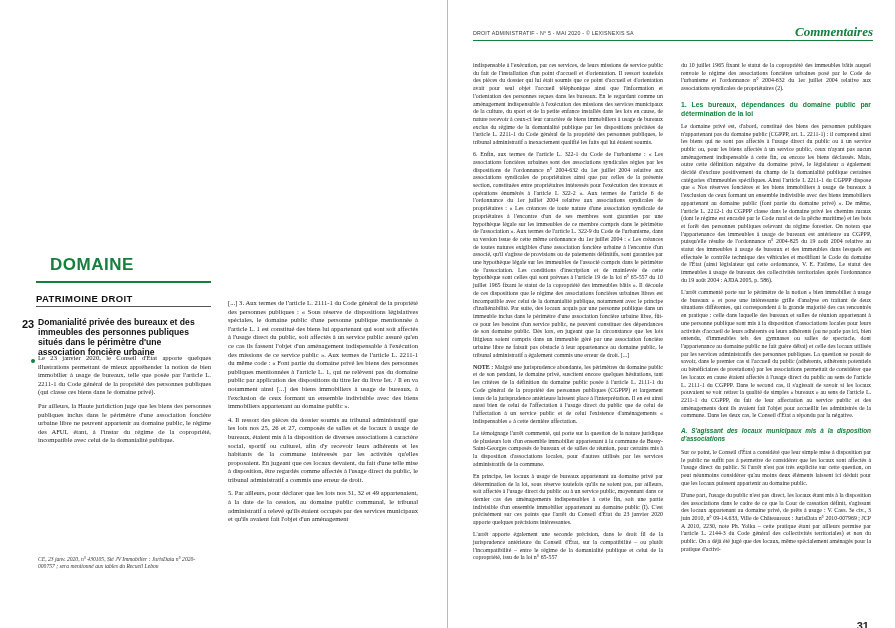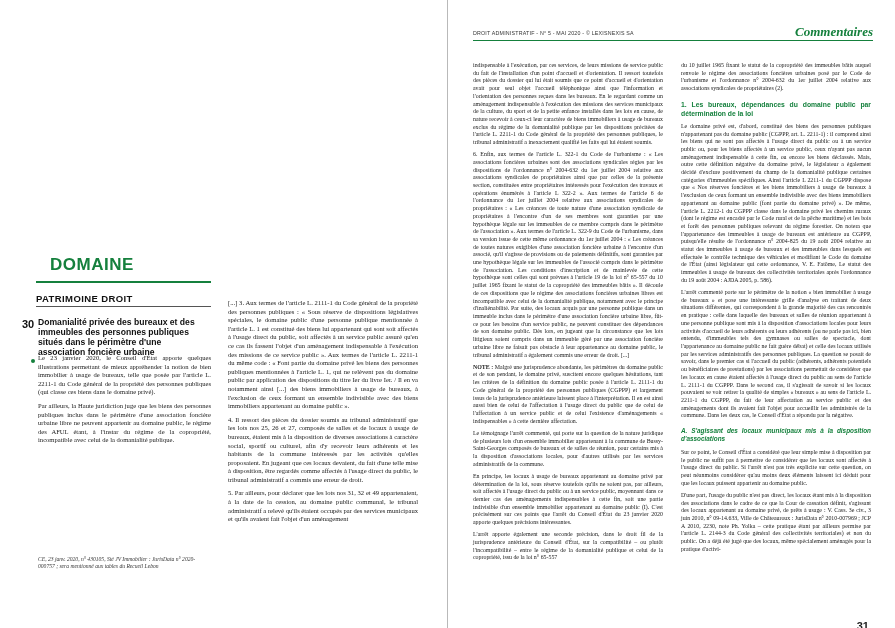--- a/index.html
+++ b/index.html
@@ -127,21 +127,21 @@
 
   <div class="gutter"></div>
 
   <div class="left-page">
 
     <div class="domaine-title">DOMAINE</div>
     <div class="green-rule"></div>
     <div class="section-label">PATRIMOINE DROIT</div>
     <div class="thin-rule"></div>
 
-    <div class="art-num">30</div>
+    <div class="art-num">23</div>
     <div class="art-head">Domanialité privée des bureaux et des immeubles des personnes publiques situés dans le périmètre d'une association foncière urbaine</div>
 
     <div class="bullet"></div>
     <div class="left-col-a">
       <p>Le 23 janvier 2020, le Conseil d'État apporte quelques illustrations permettant de mieux appréhender la notion de bien immobilier à usage de bureaux, telle que posée par l'article L. 2211-1 du Code général de la propriété des personnes publiques (qui classe ces biens dans le domaine privé).</p>
       <p>Par ailleurs, la Haute juridiction juge que les biens des personnes publiques inclus dans le périmètre d'une association foncière urbaine libre ne peuvent appartenir au domaine public, le régime des AFUL étant, à l'instar du régime de la copropriété, incompatible avec celui de la domanialité publique.</p>
     </div>
 
     <div class="ref-block">CE, 23 janv. 2020, n° 430105, Sté JV Immobilier : JurisData n° 2020-000757 ; sera mentionné aux tables du Recueil Lebon</div>
 

